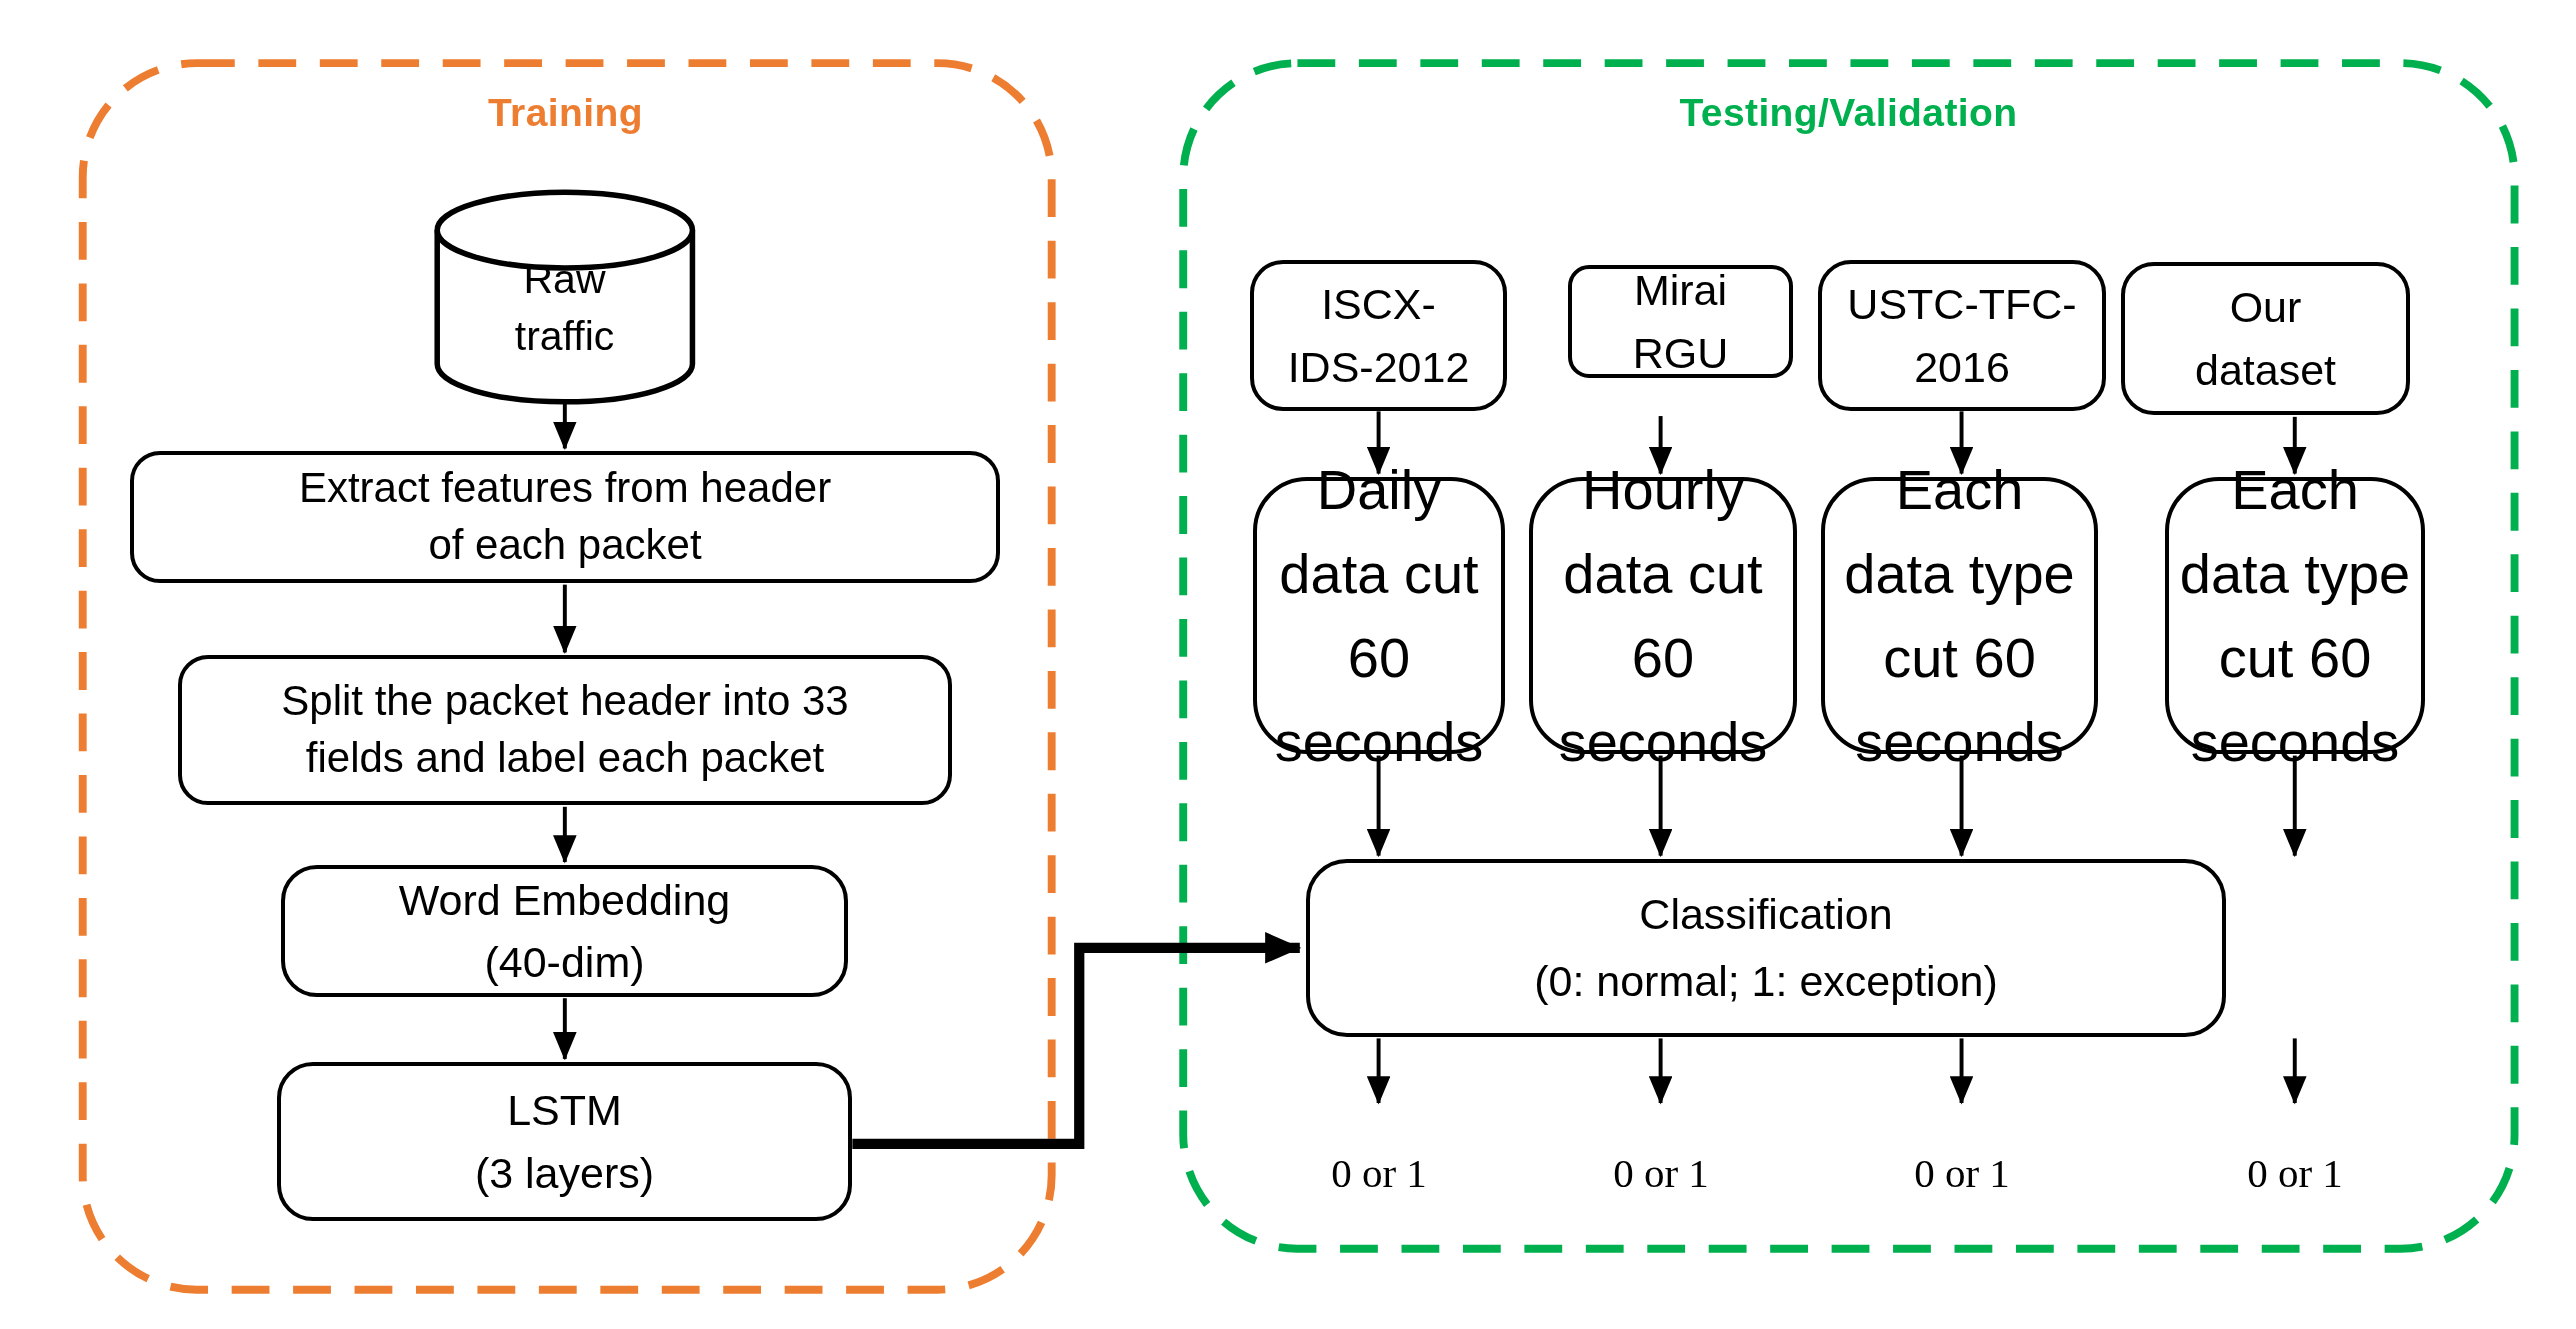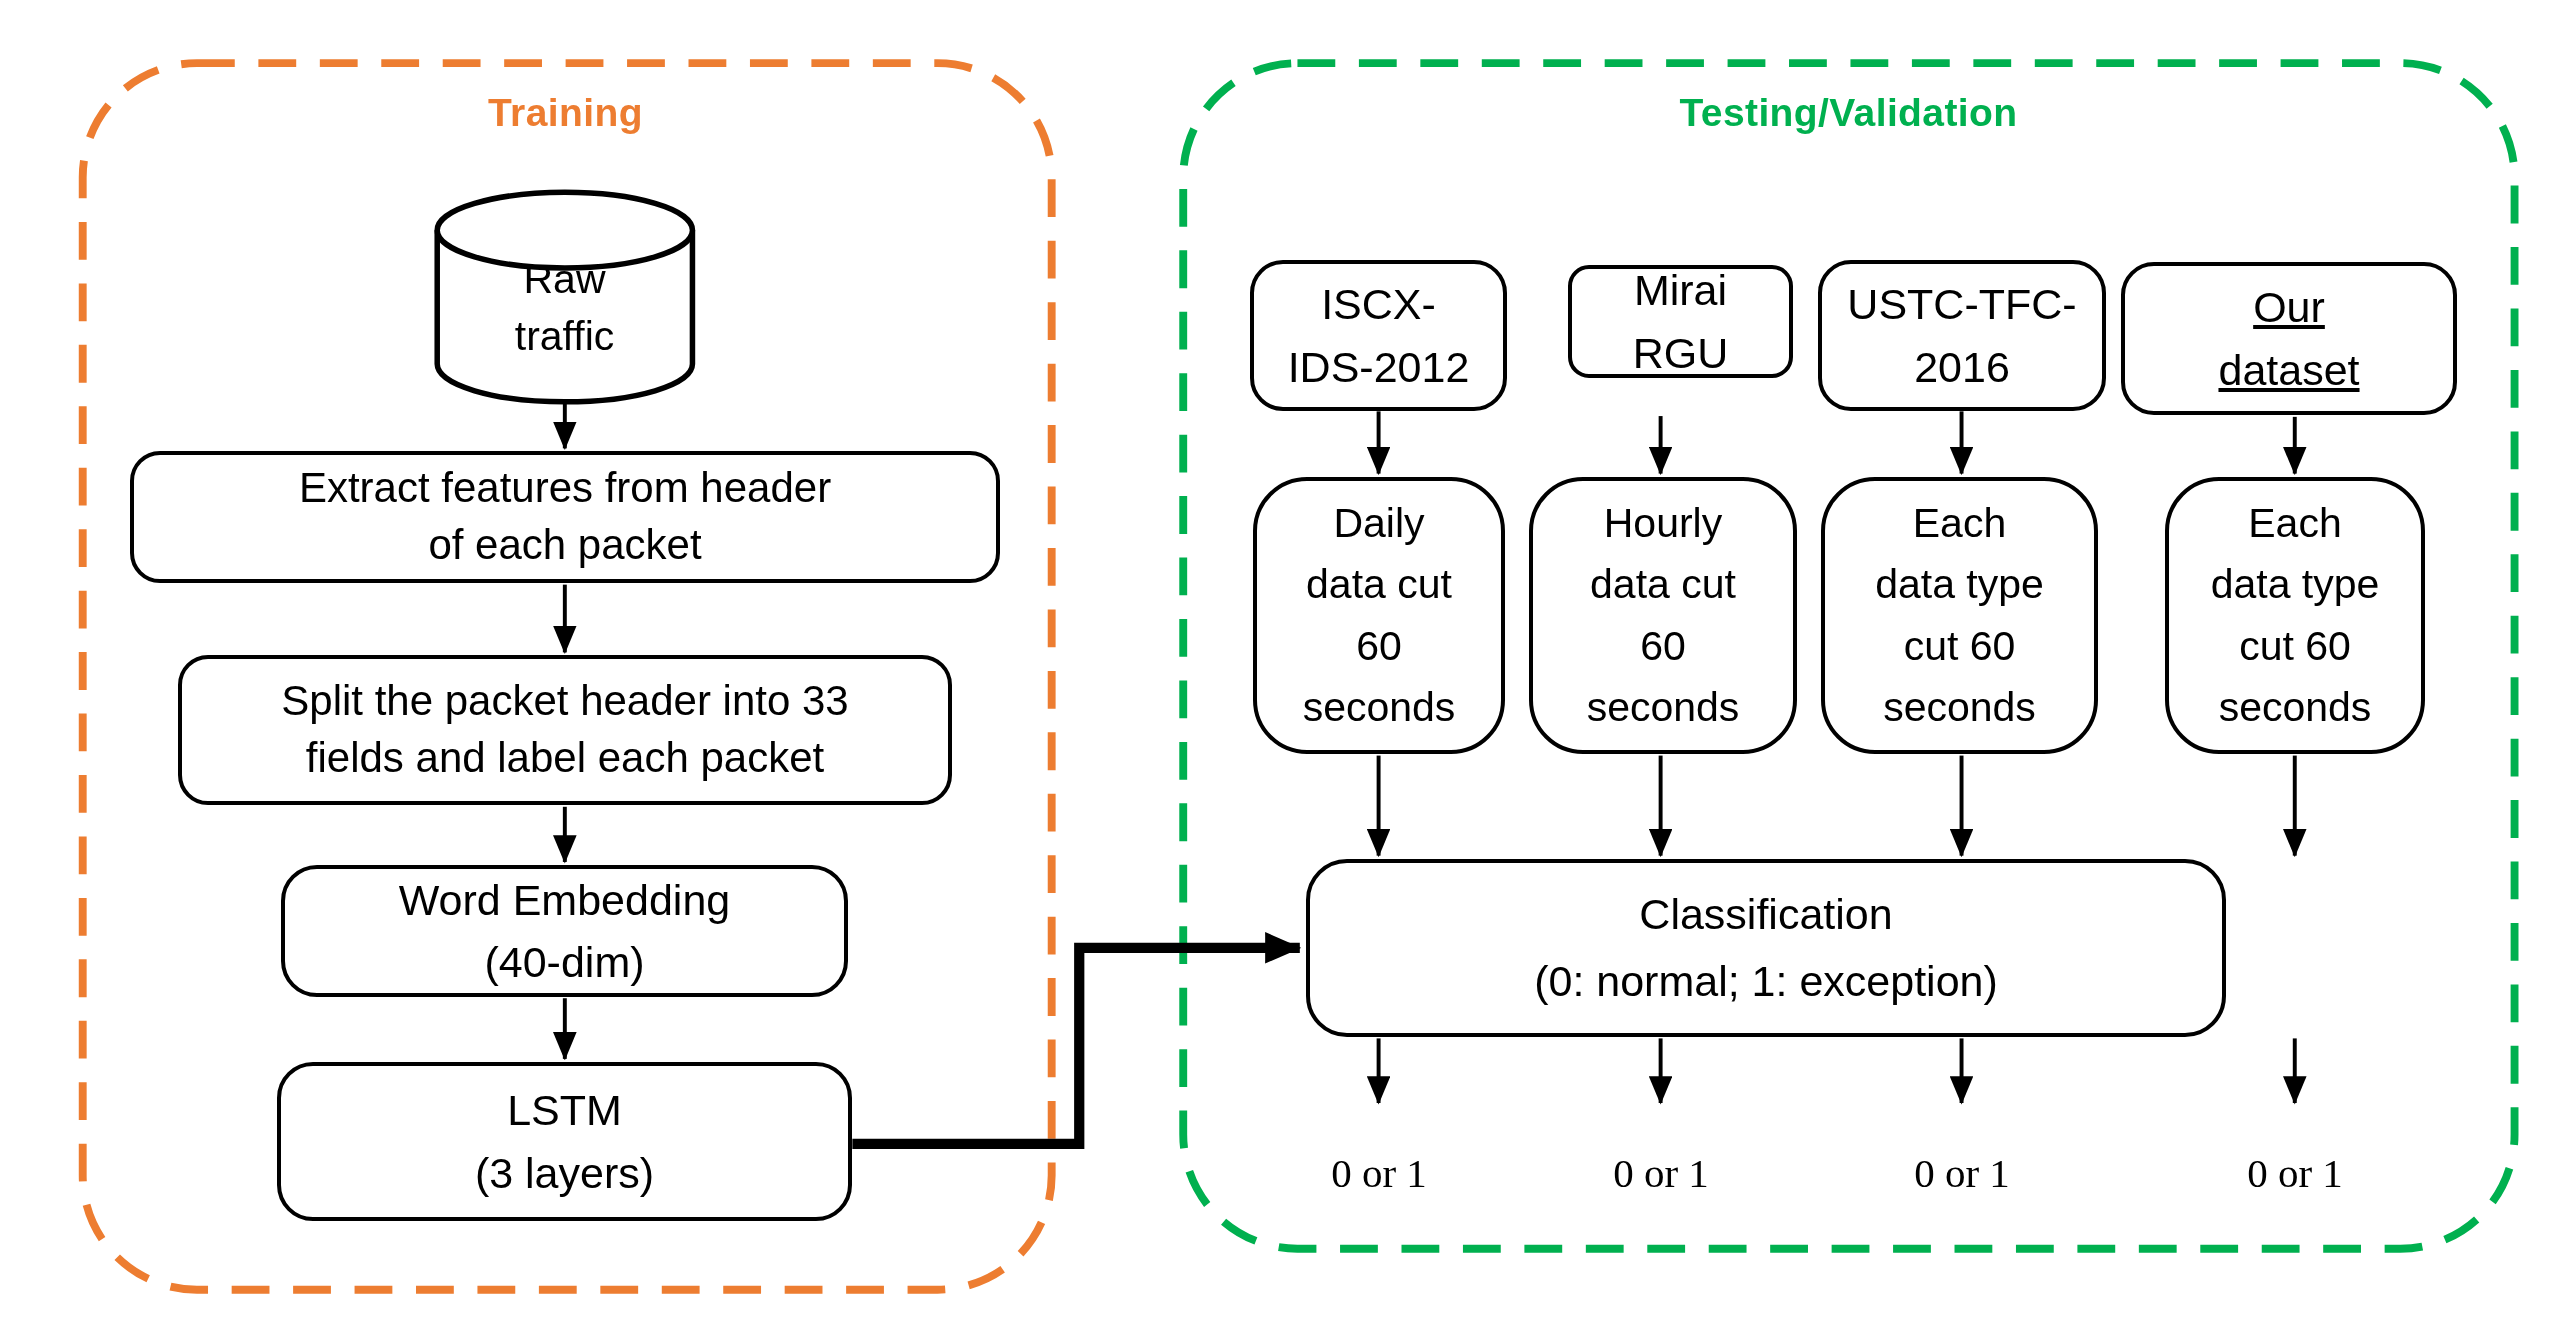--- a/index.html
+++ b/index.html
@@ -37,21 +37,21 @@
     background:var(--box-fill);
     border:4.7px solid var(--line-color);
     display:flex;align-items:center;justify-content:center;
     text-align:center;
     box-sizing:border-box;
   }
   .node-label{
     white-space:pre-line;
     font-size:42px;line-height:1.35;
   }
-  .lh-wide .node-label{line-height:1.5;font-size:41px;}
+  .lh-wide .node-label{line-height:1.5;font-size:56px;}
   .lh-mid .node-label{line-height:1.45;font-size:43px;}
   .clf .node-label{line-height:1.55;font-size:43px;}
   .r38{border-radius:30px;}
   .r42{border-radius:33px;}
   .r46{border-radius:36px;}
   .r68{border-radius:54px;}
   .r52{border-radius:41px;}
   .cyl-label{
     position:absolute;left:437px;top:251px;width:255px;
     text-align:center;font-size:41px;line-height:1.4;white-space:pre-line;
@@ -143,21 +143,21 @@
 IDS-2012</div>
     </div>
     <div class="node r42 lh-mid" style="left:1568px;top:265px;width:225px;height:113px;border-radius:21px;">
       <div class="node-label">Mirai
 RGU</div>
     </div>
     <div class="node r42 lh-mid" style="left:1818px;top:260px;width:288px;height:151px;">
       <div class="node-label">USTC-TFC-
 2016</div>
     </div>
-    <div class="node r42 lh-mid" style="left:2121px;top:262px;width:336px;height:153px;text-decoration:underline;">
+    <div class="node r42 lh-mid" style="left:2121px;top:262px;width:289px;height:153px;">
       <div class="node-label">Our
 dataset</div>
     </div>
 
     <div class="node r68 lh-wide" style="left:1253px;top:477px;width:252px;height:277px;">
       <div class="node-label">Daily
 data cut
 60
 seconds</div>
     </div>

